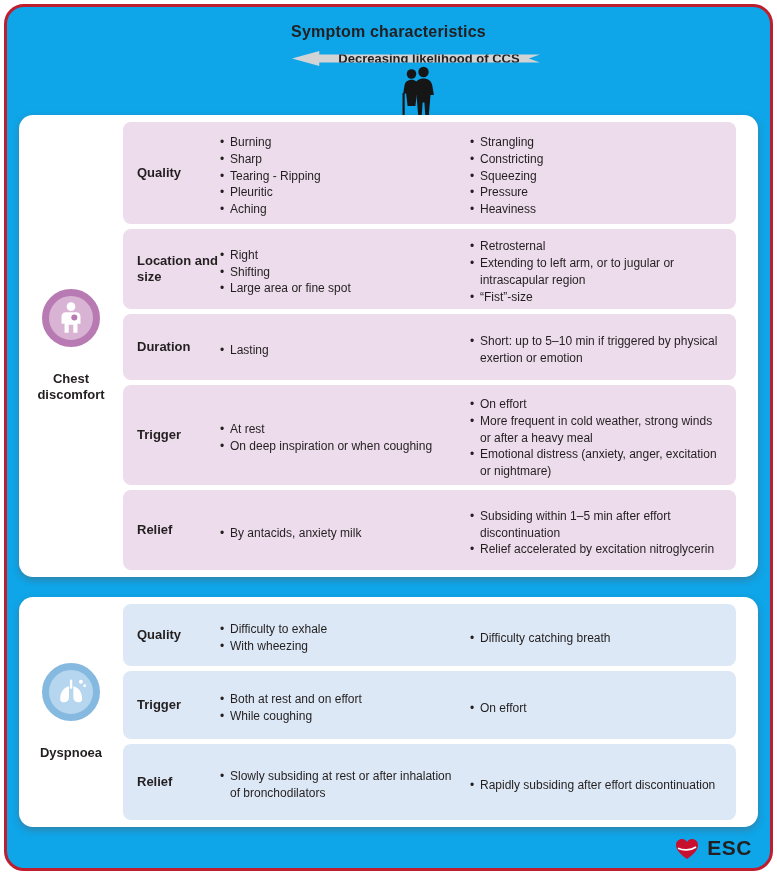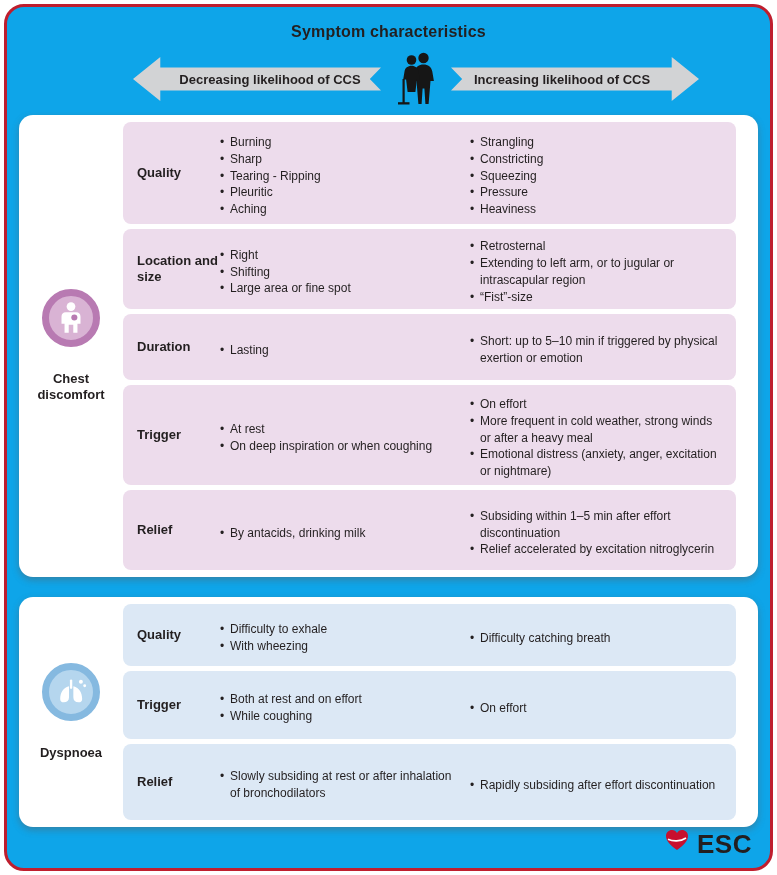--- a/index.html
+++ b/index.html
@@ -18,22 +18,22 @@
     overflow: hidden;
   }
   .title {
     text-align: center;
     font-size: 16px;
     font-weight: bold;
     margin-top: 16px;
     letter-spacing: .2px;
   }
   .arrows-row {
-    display: flex; align-items: center; justify-content: center;
-    margin-top: 10px; margin-left: 55px; height: 56px;
+    display: flex; align-items: center; 
+    margin-top: 10px; margin-left: 55px; height: 56px; flex-direction: column;
   }
   .arrow {
     height: 44px; width: 248px;
     background: var(--arrow-gray, #d2d3d5);
     display: flex; align-items: center; justify-content: center;
     font-size: 13px; font-weight: bold;
   }
   .arrow-left {
     clip-path: polygon(0 50%, 11% 0, 11% 24%, 100% 24%, 95.5% 50%, 100% 76%, 11% 76%, 11% 100%);
     padding-left: 26px;
@@ -73,22 +73,22 @@
     width: 96px; padding-left: 14px; flex-shrink: 0;
     font-weight: bold; font-size: 13px; line-height: 1.25;
   }
   ul.col { list-style: none; padding: 9px 12px 3px 0; font-size: 12px; line-height: 1.4; }
   ul.col-dec { width: 250px; flex-shrink: 0; }
   ul.col-inc { flex: 1; }
   ul.col li { position: relative; padding-left: 11px; }
   ul.col li::before { content: "\2022"; position: absolute; left: 1px; }
   .esc {
     position: absolute; right: 18px; bottom: 8px;
-    display: flex; align-items: flex-start; gap: 8px;
-    font-weight: bold; font-size: 26px; letter-spacing: .5px;
+    display: flex; align-items: flex-end; gap: 8px;
+    font-weight: bold; font-size: 21px; letter-spacing: .5px;
   }
 </style>
 </head>
 <body>
 
 <div class="page">
 
   <div class="title">Symptom characteristics</div>
 
   <div class="arrows-row">
@@ -169,21 +169,21 @@
           </ul>
         <ul class="col col-inc">
             <li>On effort</li>
             <li>More frequent in cold weather, strong winds or after a heavy meal</li>
             <li>Emotional distress (anxiety, anger, excitation or nightmare)</li>
           </ul>
       </div>
       <div class="row row-pink" style="min-height:80px">
         <div class="row-label">Relief</div>
         <ul class="col col-dec">
-            <li>By antacids, drinking milk</li>
+            <li>By antacids, anxiety milk</li>
           </ul>
         <ul class="col col-inc">
             <li>Subsiding within 1–5 min after effort discontinuation</li>
             <li>Relief accelerated by excitation nitroglycerin</li>
           </ul>
       </div>
     </div>
   </div>
 
   <div class="card card-dyspnoea">

